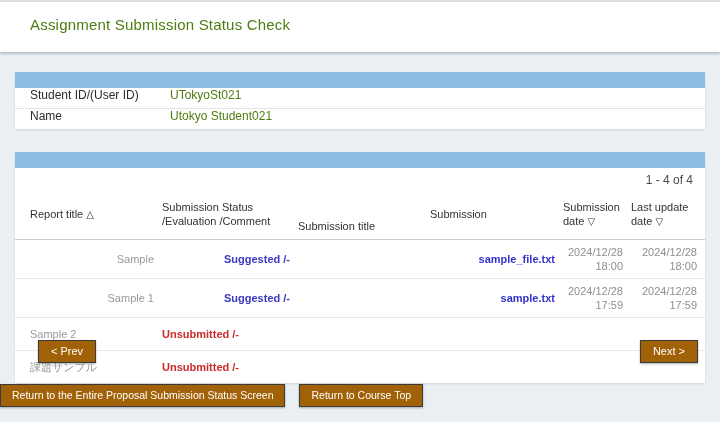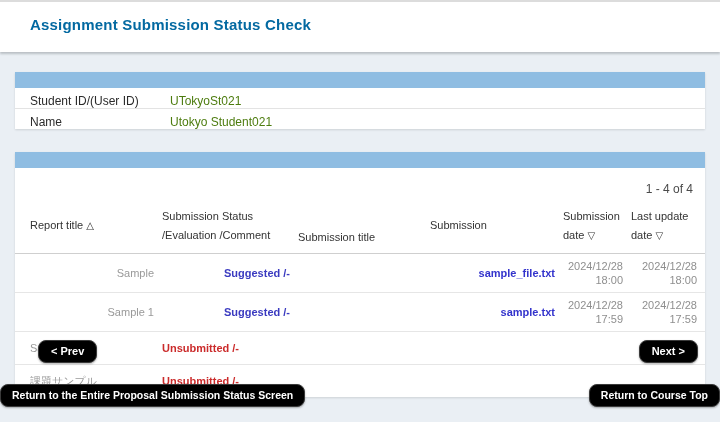--- a/index.html
+++ b/index.html
@@ -12,62 +12,62 @@
   .screen{position:relative;width:720px;height:422px;overflow:hidden;background:#eaeff4;}
 
   
   .titlebar{
     position:absolute;top:0;left:0;right:0;height:50px;background:#ffffff;
     border-top:2px solid #dcdcdc;
     box-shadow:0 2px 2px rgba(110,115,120,.38);
   }
   .titlebar .title{
     position:absolute;left:30px;top:14px;
-    font-size:15px;color:#0369a1;font-weight:700;letter-spacing:.2px;
+    font-size:15px;color:#4d7c0f;font-weight:400;letter-spacing:.2px;
   }
 
   
   .card{position:absolute;left:15px;width:690px;background:#fff;box-shadow:0 1px 2px rgba(0,0,0,.12);}
   .bluebar{height:16px;background:#8fbde2;}
 
   
   .info-card{top:72px;}
-  .info-row{display:flex;align-items:flex-end;height:20px;border-bottom:1px solid #e3e3e3;font-size:12px;}
+  .info-row{display:flex;align-items:flex-start;height:20px;border-bottom:1px solid #e3e3e3;font-size:12px;}
   .info-row:last-child{border-bottom:none;}
   .info-label{width:140px;padding-left:15px;color:#2b2b2b;}
   .info-value{color:#4d7c0f;}
 
   
   .results-card{top:152px;}
-  .pag-row{height:18px;padding:5px 12px 0 0;text-align:right;font-size:12px;color:#4a4a4a;margin-top:9px;}
-  .thead{display:flex;align-items:center;padding:4px 0 6px 15px;border-bottom:1px solid #cfcfcf;
-         font-size:11px;color:#333;line-height:19px;}
+  .pag-row{height:18px;padding:5px 12px 0 0;text-align:right;font-size:12px;color:#4a4a4a;}
+  .thead{display:flex;align-items:center;padding:4px 0 6px 6px;border-bottom:1px solid #cfcfcf;
+         font-size:11px;color:#333;line-height:14px;justify-content:flex-end;}
   .c{box-sizing:border-box;padding-right:8px;}
   .c1{width:132px;} .c2{width:136px;} .c3{width:132px;margin-top:24px;} .c4{width:133px;} .c5{width:68px;} .c6{width:74px;}
   .sort{font-size:10px;color:#333;}
   .trow{display:flex;align-items:center;padding:4px 0 4px 15px;border-bottom:1px solid #e6e6e6;
         font-size:11px;line-height:14px;min-height:22px;}
   .trow.tall{min-height:30px;text-align:right;}
   .trow:last-child{border-bottom:none;}
   .rt{color:#999;}
   .st-blue{color:#3a3ac0;font-weight:bold;}
   .st-red{color:#cb2b2b;font-weight:bold;}
   .flink{color:#3333cc;font-weight:bold;text-decoration:none;cursor:pointer;}
   .date{color:#8f8f8f;}
 
   
   .btn{
-    display:inline-block;background:#000000;border:1px solid #3a3a3a;border-radius:8px;
-    color:#fff;font-weight:bold;font-size:11px;line-height:13px;
+    display:inline-block;background:#a16207;border:1px solid #3a3a3a;border-radius:0;
+    color:#fff;font-weight:normal;font-size:11px;line-height:13px;
     padding:4px 12px;box-shadow:0 1px 2px rgba(0,0,0,.3);cursor:pointer;
     font-family:"Liberation Sans","DejaVu Sans",sans-serif;
   }
   .prev-btn{position:absolute;left:38px;top:340px;}
   .next-btn{position:absolute;right:22px;top:340px;}
-  .footer-btns{position:absolute;left:0;right:0;top:384px;display:flex;justify-content:space-between;gap:14px;}
+  .footer-btns{position:absolute;left:0;right:12px;top:384px;display:flex;justify-content:flex-start;gap:14px;}
   .footer-btns .btn{font-size:10.5px;padding:4px 11px;}
 </style>
 </head>
 <body>
 
 <div class="screen">
 
   <div class="titlebar">
     <div class="title">Assignment Submission Status Check</div>
   </div>

